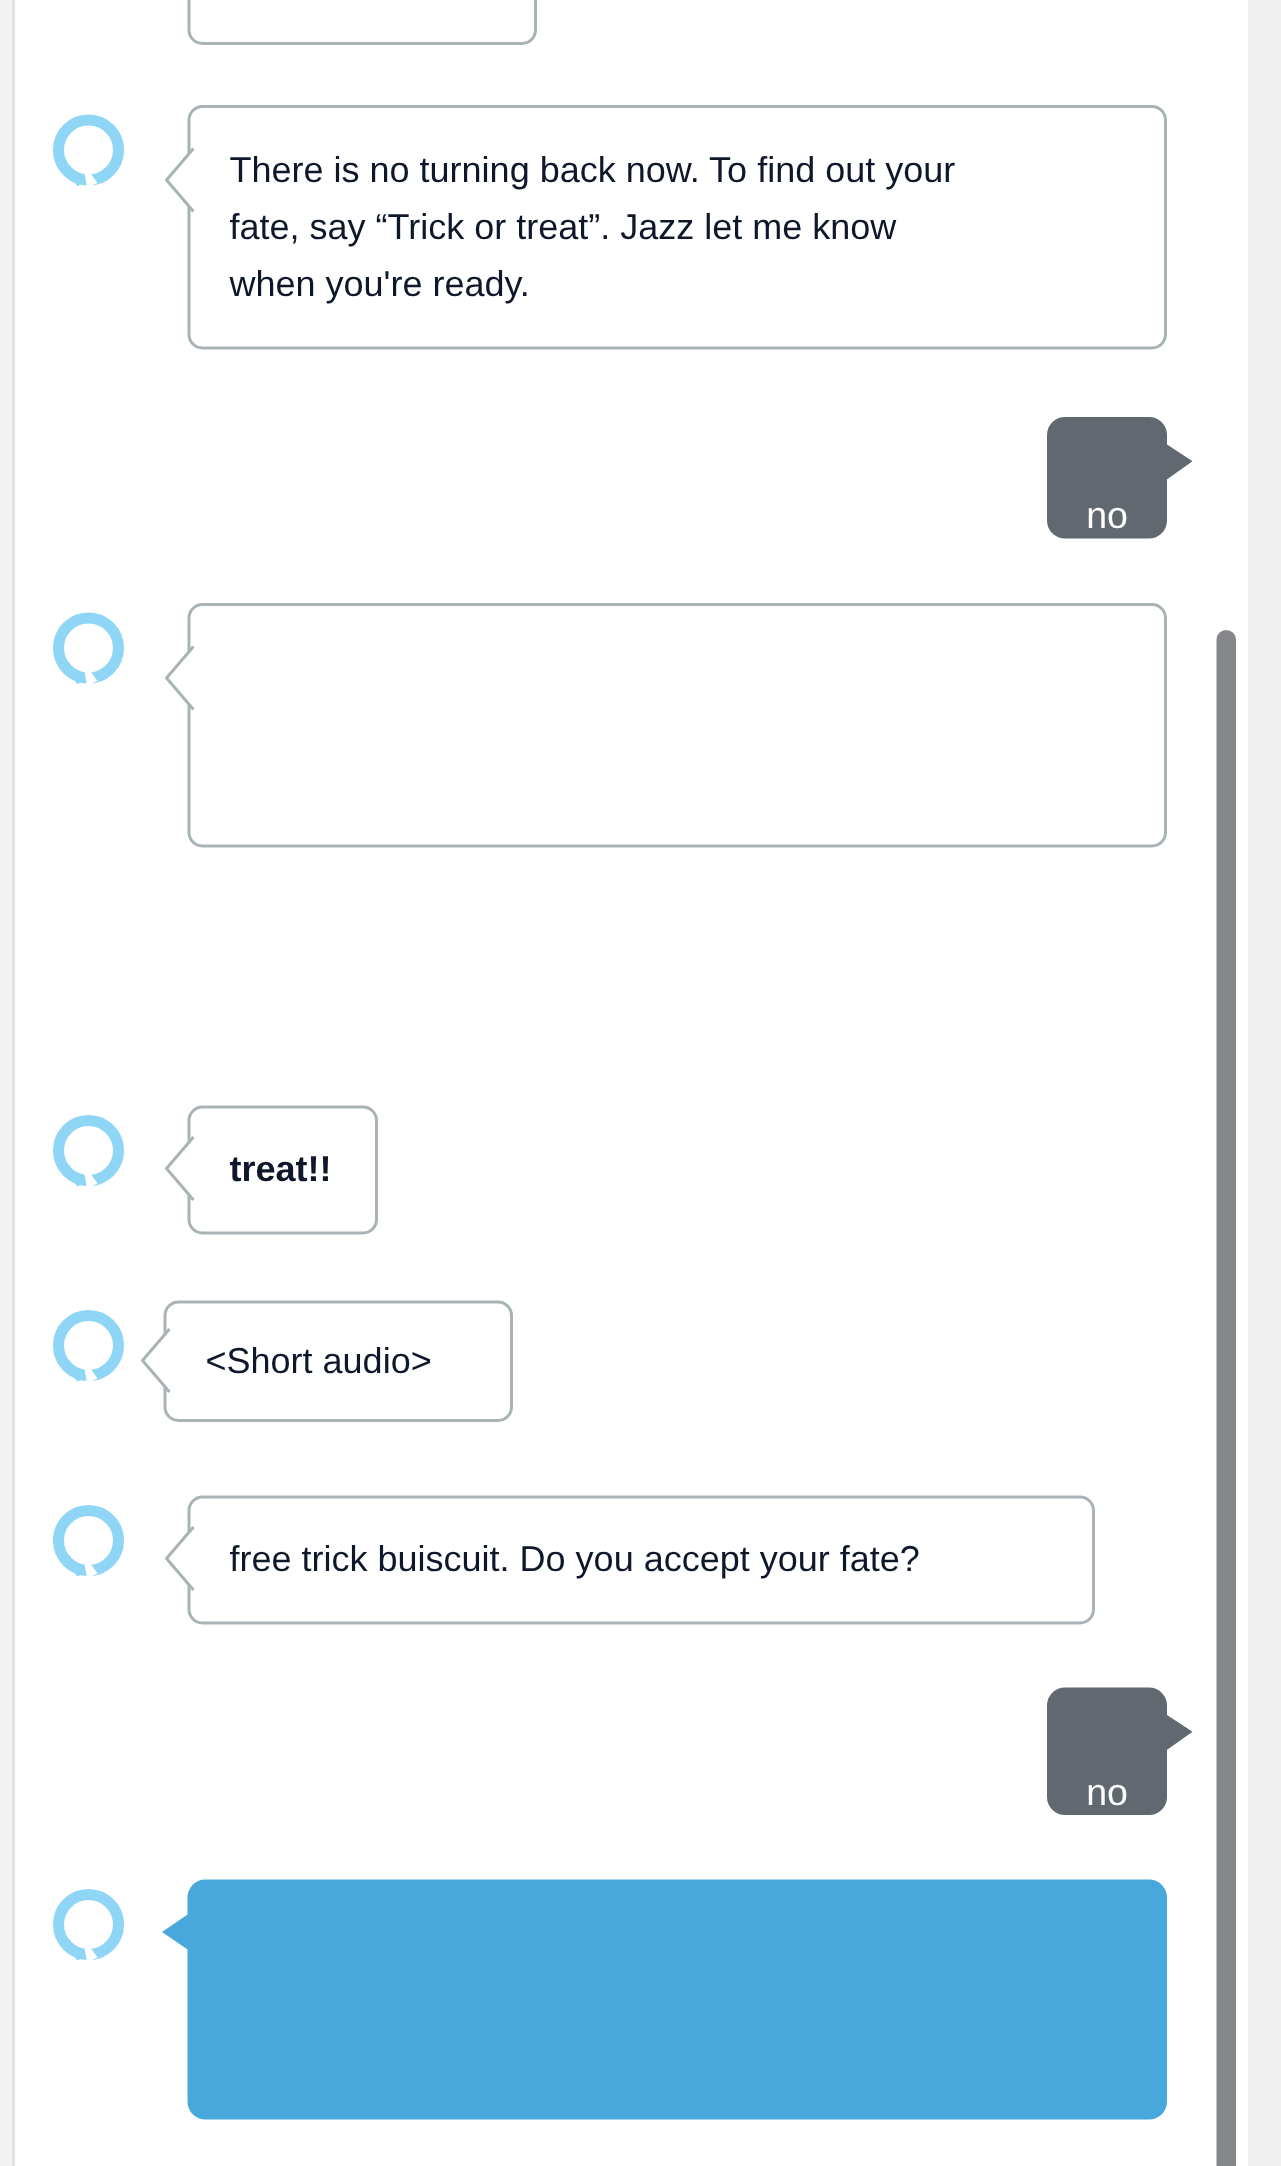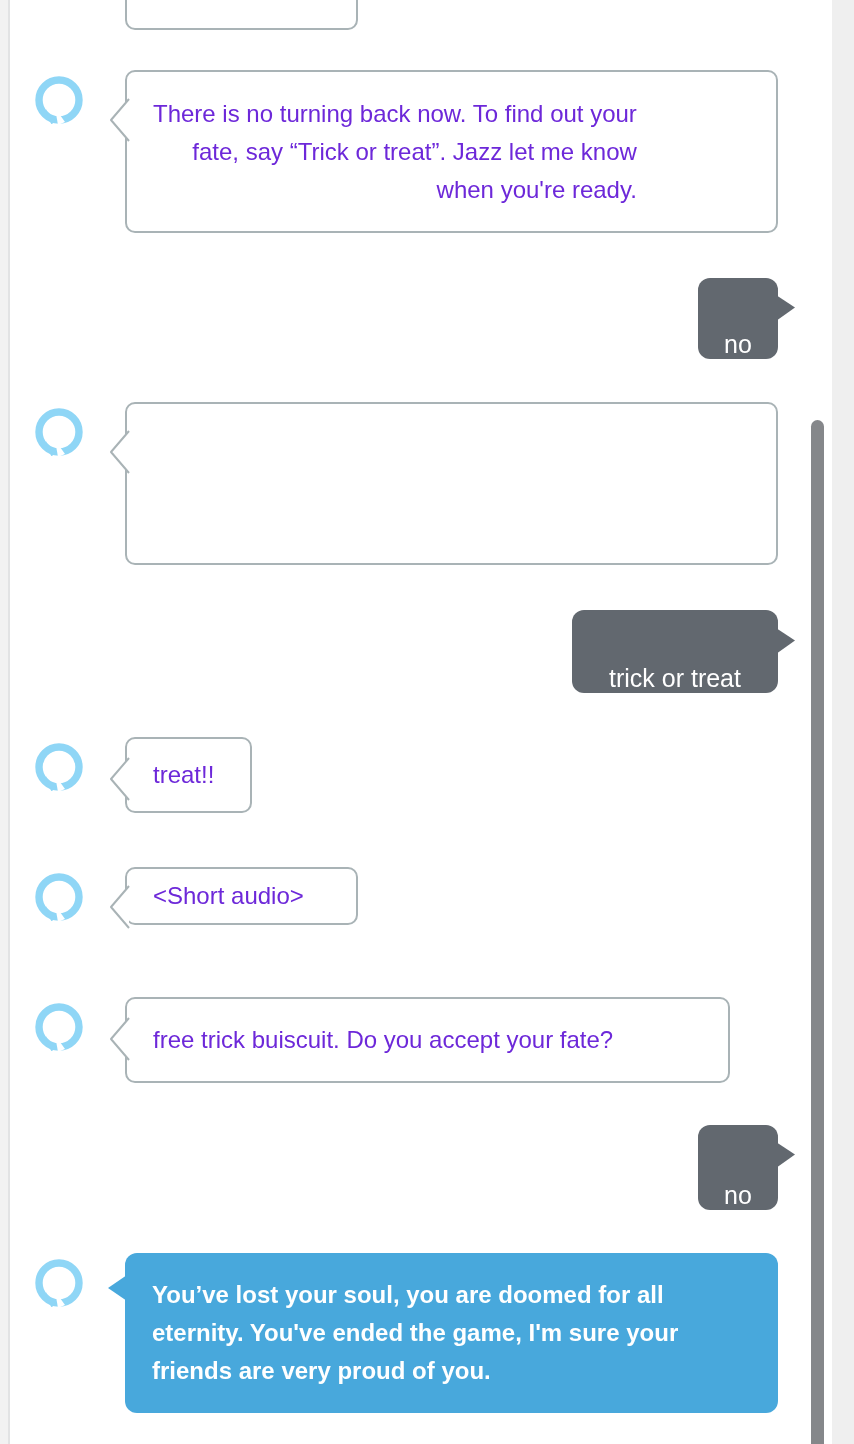--- a/index.html
+++ b/index.html
@@ -12,21 +12,21 @@
   .left-line{position:absolute;left:8px;top:0;width:2px;height:1444px;background:#E2E3E4;}
   
   .right-track{position:absolute;left:832px;top:0;width:22px;height:1444px;background:#EFEFEF;}
   .scroll-thumb{position:absolute;left:811px;top:420px;width:13px;height:1040px;background:#85878A;border-radius:7px 7px 0 0;}
   
   .avatar{position:absolute;left:35px;width:48px;height:48px;}
   
   .bubble{position:absolute;box-sizing:border-box;display:flex;align-items:center;}
   .alexa-bubble{
     background:#fff;border:2px solid #A9B3B6;border-radius:10px;
-    color:#6d28d9;font-size:24px;line-height:38px;padding:0 26px;text-align:right;
+    color:#0f172a;font-size:24px;line-height:38px;padding:0 26px;
   }
   .alexa-bubble .txt,.highlight-bubble .txt{white-space:pre-line;}
   .user-bubble{
     background:#62686F;border-radius:12px;color:#FFFFFF;font-size:25px;
     justify-content:center;padding:0 20px;align-items:flex-end;
   }
   .highlight-bubble{
     background:#48A8DC;border:none;border-radius:12px;color:#FFFFFF;
     font-weight:700;font-size:24px;line-height:38px;padding:0 27px;
   }
@@ -74,49 +74,43 @@
       <polygon points="20,32 30,46 23,49" fill="#ffffff"></polygon>
       <path d="M11 33 C14 39 17 42.5 22 44.8 L16.5 48.2 C13.5 44 11.6 38.5 11 33 Z" fill="#8FD6F6"></path>
     </svg>
   </span>
   <div class="bubble alexa-bubble" style="left:125px;top:402px;width:653px;height:163px;">
     <svg class="tail tail-alexa" style="top:24px;" viewBox="0 0 24 48">
       <path d="M23 3 L5 24 L23 45" fill="#ffffff" stroke="#A9B3B6" stroke-width="2" stroke-linejoin="round"></path>
     </svg>
   </div>
 
-  <div class="bubble user-bubble" style="left:572px;top:610px;width:206px;height:83px;">
-    <svg class="tail tail-user" style="top:16px;" viewBox="0 0 22 30">
-      <path d="M1 2 L20 14.5 L1 28 Z" fill="#62686F"></path>
-    </svg>
-    <span class="txt">trick or treat</span>
-  </div>
 
   <span class="avatar" style="top:743px;">
     <svg viewBox="0 0 48 48" width="48" height="48">
       <circle cx="24" cy="24" r="20" fill="none" stroke="#8FD6F6" stroke-width="7.4"></circle>
       <polygon points="20,32 30,46 23,49" fill="#ffffff"></polygon>
       <path d="M11 33 C14 39 17 42.5 22 44.8 L16.5 48.2 C13.5 44 11.6 38.5 11 33 Z" fill="#8FD6F6"></path>
     </svg>
   </span>
-  <div class="bubble alexa-bubble" style="left:125px;top:737px;width:127px;height:76px;">
+  <div class="bubble alexa-bubble" style="left:125px;top:737px;width:127px;height:86px;font-weight:bold;">
     <svg class="tail tail-alexa" style="top:16px;" viewBox="0 0 24 48">
       <path d="M23 3 L5 24 L23 45" fill="#ffffff" stroke="#A9B3B6" stroke-width="2" stroke-linejoin="round"></path>
     </svg>
     <span class="txt">treat!!</span>
   </div>
 
   <span class="avatar" style="top:873px;">
     <svg viewBox="0 0 48 48" width="48" height="48">
       <circle cx="24" cy="24" r="20" fill="none" stroke="#8FD6F6" stroke-width="7.4"></circle>
       <polygon points="20,32 30,46 23,49" fill="#ffffff"></polygon>
       <path d="M11 33 C14 39 17 42.5 22 44.8 L16.5 48.2 C13.5 44 11.6 38.5 11 33 Z" fill="#8FD6F6"></path>
     </svg>
   </span>
-  <div class="bubble alexa-bubble" style="left:125px;top:867px;width:233px;height:58px;">
+  <div class="bubble alexa-bubble" style="left:109px;top:867px;width:233px;height:81px;">
     <svg class="tail tail-alexa" style="top:14px;" viewBox="0 0 24 48">
       <path d="M23 3 L5 24 L23 45" fill="#ffffff" stroke="#A9B3B6" stroke-width="2" stroke-linejoin="round"></path>
     </svg>
     <span class="txt">&lt;Short audio&gt;</span>
   </div>
 
   <span class="avatar" style="top:1003px;">
     <svg viewBox="0 0 48 48" width="48" height="48">
       <circle cx="24" cy="24" r="20" fill="none" stroke="#8FD6F6" stroke-width="7.4"></circle>
       <polygon points="20,32 30,46 23,49" fill="#ffffff"></polygon>
@@ -141,21 +135,18 @@
     <svg viewBox="0 0 48 48" width="48" height="48">
       <circle cx="24" cy="24" r="20" fill="none" stroke="#8FD6F6" stroke-width="7.4"></circle>
       <polygon points="20,32 30,46 23,49" fill="#ffffff"></polygon>
       <path d="M11 33 C14 39 17 42.5 22 44.8 L16.5 48.2 C13.5 44 11.6 38.5 11 33 Z" fill="#8FD6F6"></path>
     </svg>
   </span>
   <div class="bubble highlight-bubble" style="left:125px;top:1253px;width:653px;height:160px;">
     <svg class="tail tail-blue" style="top:20px;" viewBox="0 0 22 30">
       <path d="M21 2 L2 15 L21 28 Z" fill="#48A8DC"></path>
     </svg>
-    <span class="txt">You’ve lost your soul, you are doomed for all
-eternity. You've ended the game, I'm sure your
-friends are very proud of you.</span>
   </div>
 
   <div class="right-track"></div>
   <div class="scroll-thumb"></div>
 
 </div>
 
 </body></html>

